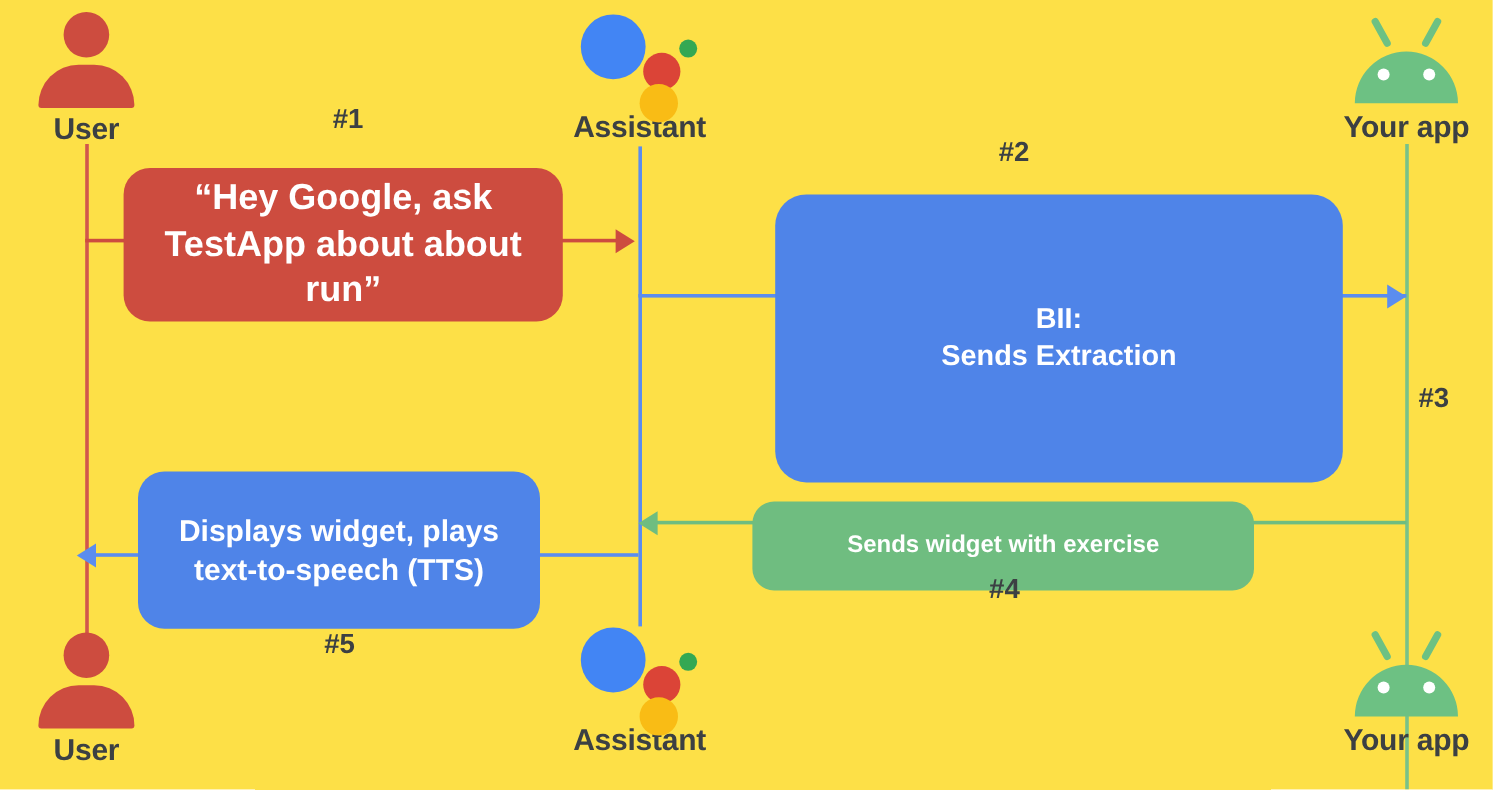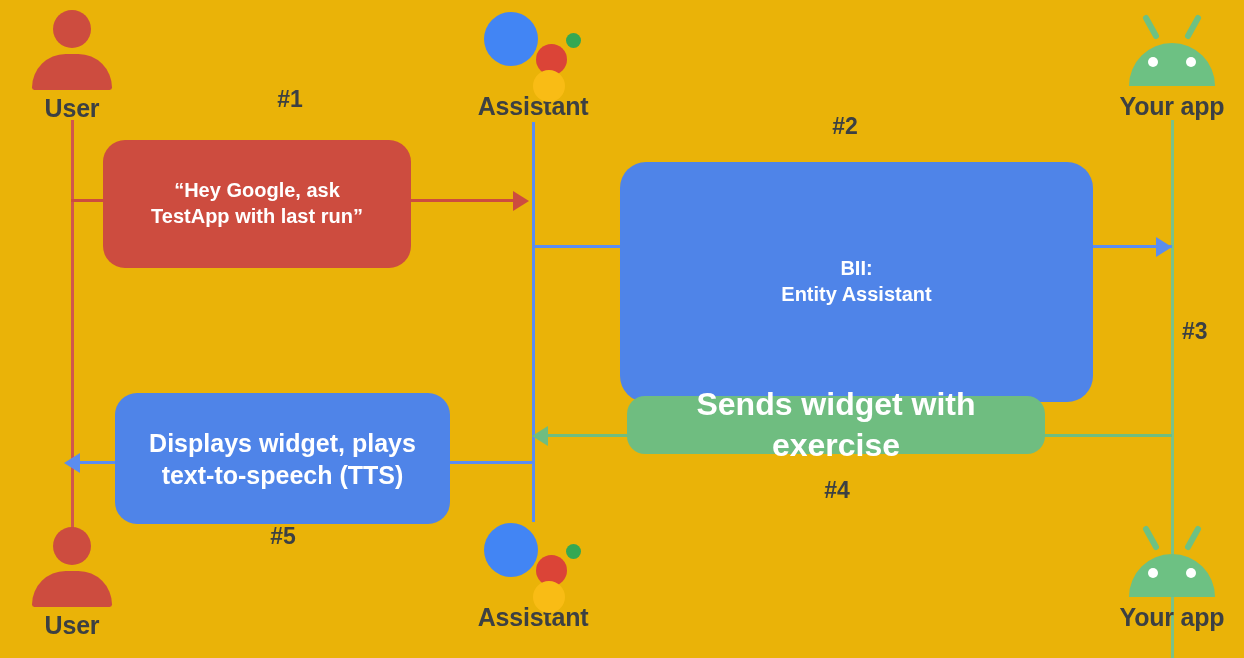--- a/index.html
+++ b/index.html
@@ -8,21 +8,21 @@
     background: #ffffff;
   }
   body {
     font-family: "Liberation Sans", sans-serif;
     -webkit-font-smoothing: antialiased;
   }
   #canvas {
     position: relative;
     width: 1244px;
     height: 658px;
-    background: #eab308;
+    background: #fde047;
     overflow: hidden;
   }
 
   
   .lifeline {
     position: absolute;
     width: 3px;
   }
   .lifeline.user      { background: #d1574c; }
   .lifeline.assistant { background: #5b8def; }
@@ -191,41 +191,41 @@
         <circle cx="36" cy="50" r="5" fill="#ffffff"></circle>
         <circle cx="74" cy="50" r="5" fill="#ffffff"></circle>
       </svg>
     </div>
     <div class="actor-label">Your app</div>
   </div>
 
   <div class="hline c-red" style="left:71px; top:199px; width:450px;"></div>
   <div class="arrowhead arrow-right-red" style="left:513px; top:191px;"></div>
   <div class="step-label" style="left:250px; top:88px;">#1</div>
-  <div class="msgbox red" style="left:103px; top:140px; width:308px; height:128px; font-size:20px;">
+  <div class="msgbox red" style="left:103px; top:140px; width:366px; height:128px; font-size:30px;">
     <div>
       <div>“Hey Google, ask</div>
-      <div>TestApp with last run”</div>
+      <div>TestApp about about run”</div>
     </div>
   </div>
 
   <div class="hline c-blue" style="left:532px; top:245px; width:640px;"></div>
   <div class="arrowhead arrow-right-blue" style="left:1156px; top:237px;"></div>
   <div class="step-label" style="left:805px; top:115px;">#2</div>
-  <div class="msgbox blue" style="left:620px; top:162px; width:473px; height:240px; font-size:20px; border-radius:26px;">
+  <div class="msgbox blue" style="left:646px; top:162px; width:473px; height:240px; font-size:24px; border-radius:26px;">
     <div>
       <div>BII:</div>
-      <div>Entity Assistant</div>
+      <div>Sends Extraction</div>
     </div>
   </div>
   <div class="step-label" style="left:1182px; top:320px; text-align:left; width:60px;">#3</div>
 
   <div class="hline c-green" style="left:540px; top:434px; width:632px;"></div>
   <div class="arrowhead arrow-left-green" style="left:532px; top:426px;"></div>
-  <div class="msgbox green" style="left:627px; top:396px; width:418px; height:58px; font-size:32px; border-radius:18px;">
+  <div class="msgbox green" style="left:627px; top:418px; width:418px; height:74px; font-size:20px; border-radius:18px;">
     <div>
       <div>Sends widget with exercise</div>
     </div>
   </div>
   <div class="step-label" style="left:797px; top:479px;">#4</div>
 
   <div class="hline c-blue" style="left:80px; top:461px; width:452px;"></div>
   <div class="arrowhead arrow-left-blue" style="left:64px; top:453px;"></div>
   <div class="msgbox blue" style="left:115px; top:393px; width:335px; height:131px; font-size:25px; border-radius:22px;">
     <div>

